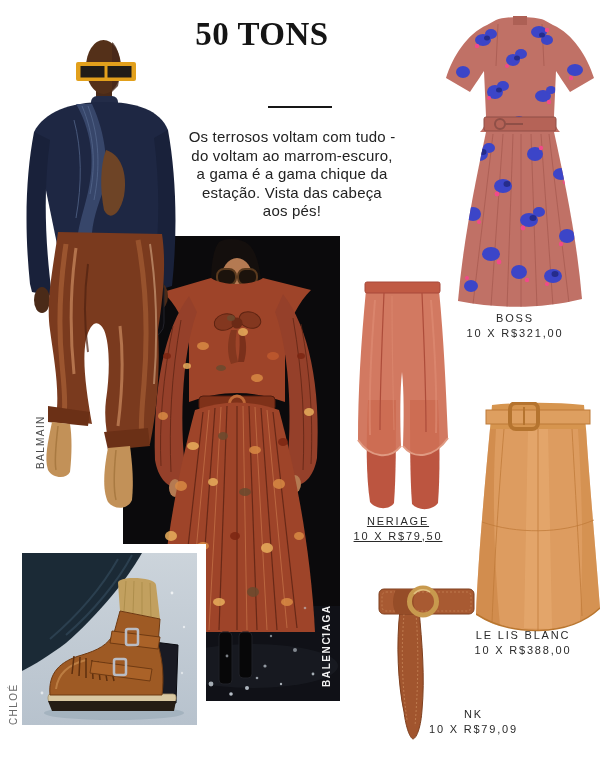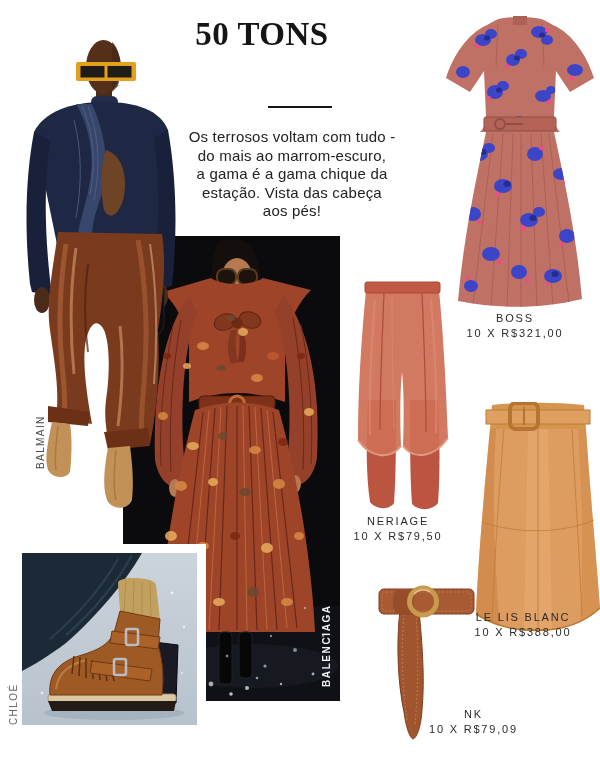--- a/index.html
+++ b/index.html
@@ -29,21 +29,21 @@
 <body>
 
 <div id="page">
 
   <div class="abs z4" id="title">
     <div>50 TONS</div>
   </div>
   <div class="abs z4" id="divider"></div>
   <div class="abs z4" id="intro">
     <span>Os terrosos voltam com tudo -</span>
-    <span>do mais ao marrom-escuro,</span>
+    <span>do voltam ao marrom-escuro,</span>
     <span>a gama é a gama chique da</span>
     <span>estação. Vista das cabeça</span>
     <span>aos pés!</span>
   </div>
 
   <svg class="abs z1 photo" style="left:123px;top:236px;" width="217" height="465" viewBox="0 0 217 465">
     <rect width="217" height="465" fill="#0b0a0c"></rect>
     <rect y="370" width="217" height="95" fill="#101117"></rect>
     <ellipse cx="130" cy="430" rx="85" ry="22" fill="#1c2027" opacity=".6"></ellipse>
     <g>
@@ -344,25 +344,25 @@
     <rect x="4" y="12" width="89" height="19" rx="4" fill="none" stroke="#c9895a" stroke-width=".8" stroke-dasharray="2,2" opacity=".85"></rect>
     <path d="M18,9 C14,18 14,26 18,34 L40,34 C34,26 34,17 40,9 Z" fill="#964d28"></path>
     <circle cx="45" cy="21.5" r="13.5" fill="none" stroke="#c89a4e" stroke-width="5"></circle>
     <path d="M36,14 A12,12 0 0 1 52,12" stroke="#e8c98c" stroke-width="1.6" fill="none" opacity=".8"></path>
   </svg>
 
   <div class="abs z4 plabel" style="left:440px;top:311px;width:150px;">
     <div>BOSS</div>
     <div>10 X R$321,00</div>
   </div>
-  <div class="abs z4 plabel" style="left:328px;top:514px;width:140px;">
+  <div class="abs z4 plabel" style="left:328px;top:514px;width:140px;text-decoration:underline;">
     <div>NERIAGE</div>
     <div>10 X R$79,50</div>
   </div>
-  <div class="abs z4 plabel" style="left:448px;top:610px;width:150px;text-align:center;">
+  <div class="abs z4 plabel" style="left:448px;top:628px;width:150px;text-align:center;">
     <div>LE LIS BLANC</div>
     <div>10 X R$388,00</div>
   </div>
   <div class="abs z4 plabel" style="left:429px;top:707px;text-align:center;">
     <div>NK</div>
     <div>10 X R$79,09</div>
   </div>
 
   <div class="abs z4 credit" style="left:35px;top:469px;" id="credit-balmain">BALMAIN</div>
   <div class="abs z4 credit" style="left:321px;top:687px;" id="credit-balenciaga">BALENCIAGA</div>

